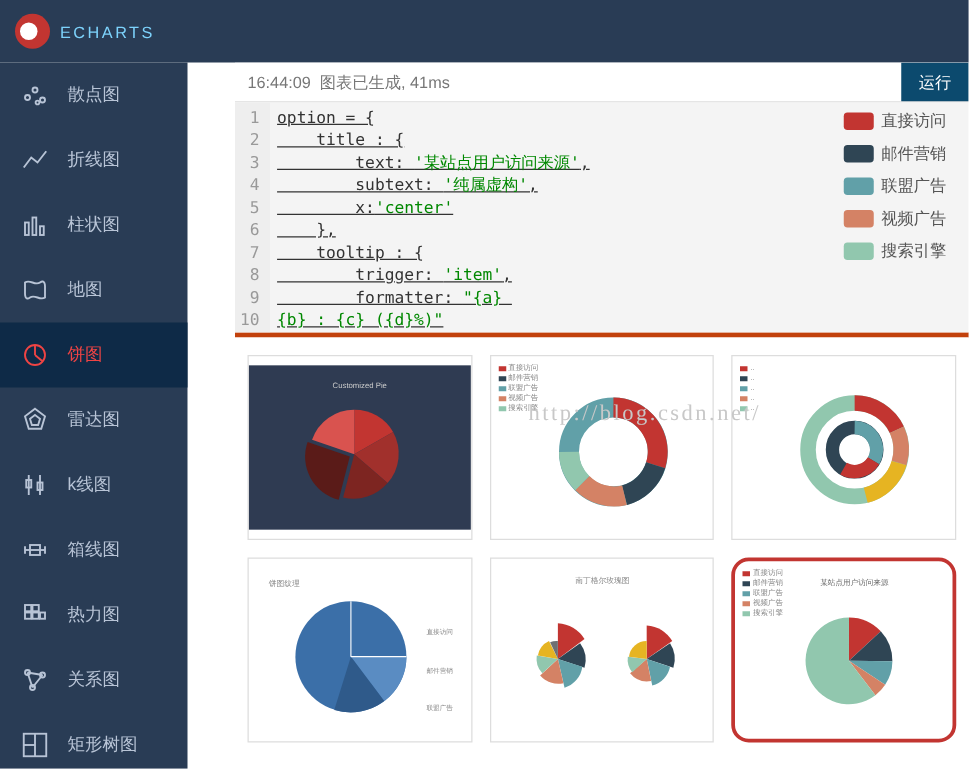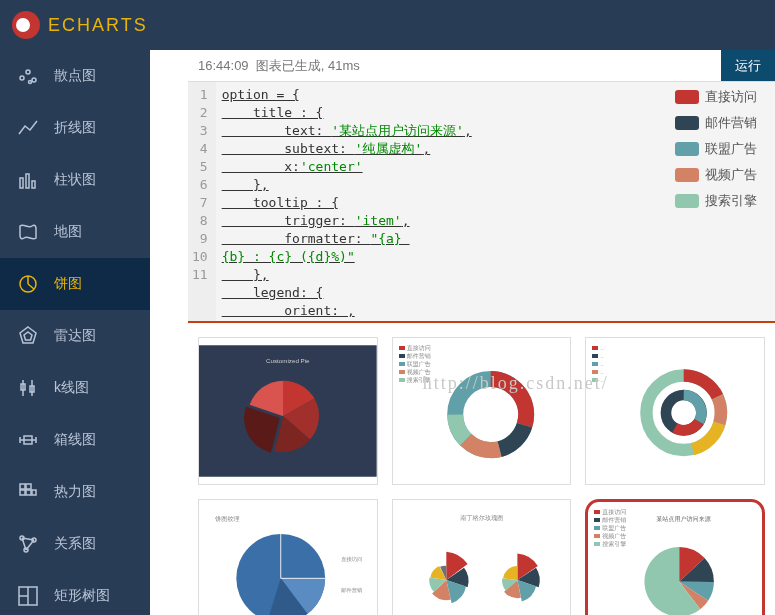--- a/index.html
+++ b/index.html
@@ -2,33 +2,33 @@
 <html><head>
 <meta charset="utf-8">
 <style>
 * { box-sizing: border-box; margin: 0; padding: 0; }
 body { font-family: Arial, "Microsoft YaHei", sans-serif; font-size: 13px; background: #fff; width: 775px; height: 615px; overflow: hidden; }
 
 .header { background: #293c55; height: 50px; display: flex; align-items: center; padding-left: 12px; }
 .logo { display: flex; align-items: center; gap: 8px; }
 .logo-icon { width: 28px; height: 28px; background: #c23531; border-radius: 50%; position: relative; }
 .logo-icon::after { content:''; position:absolute; width:14px; height:14px; background:#fff; border-radius:50%; top:7px; left:4px; }
-.logo-text { color: #eab308; font-size: 18px; letter-spacing: 2px; font-weight: 500; font-family: sans-serif; }
+.logo-text { color: #7dd3fc; font-size: 13px; letter-spacing: 2px; font-weight: 500; font-family: sans-serif; }
 
 .main { display: flex; height: calc(100% - 50px); gap: 38px; }
 
 .sidebar { width: 150px; background: #293c55; color: #b8c4d6; display: flex; flex-direction: column; }
 .sidebar-item { display: flex; align-items: center; gap: 14px; padding: 14px 16px; cursor: pointer; font-size: 14px; }
-.sidebar-item.active { background: #0e2a47; color: #eab308; }
+.sidebar-item.active { background: #0e2a47; color: #ef4444; }
 .sidebar-item .sicon { width: 24px; height: 24px; display: flex; align-items: center; justify-content: center; }
 .sicon svg { stroke: currentColor; fill: none; stroke-width: 1.5; }
 
 .content { flex: 1; display: flex; flex-direction: column; position: relative; }
 
-.editor-wrap { position: relative; height: 273px; border-bottom: 2px solid #c2410c; overflow: hidden; }
+.editor-wrap { position: relative; height: 220px; border-bottom: 4px solid #c2410c; overflow: hidden; }
 .status-bar { display: flex; align-items: center; background: #fff; height: 32px; border-bottom: 1px solid #ddd; }
 .status-text { flex: 1; padding-left: 10px; color: #777; font-size: 13px; }
 .run-btn { background: #0c4a6e; color: #fff; border: none; height: 100%; width: 54px; font-size: 13px; cursor: pointer; }
 
 .code-area { background: #f4f4f4; height: calc(100% - 32px); display: flex; font-family: Consolas, monospace; font-size: 13px; overflow: hidden; }
 .gutter { background: #eee; color: #999; text-align: right; padding: 4px 8px 4px 4px; line-height: 18px; user-select: none; }
 .gutter .ln { display:block; }
 .code { padding: 4px 6px; line-height: 18px; white-space: pre; color: #333; text-decoration: underline; }
 .str { color: #008800; }
 

